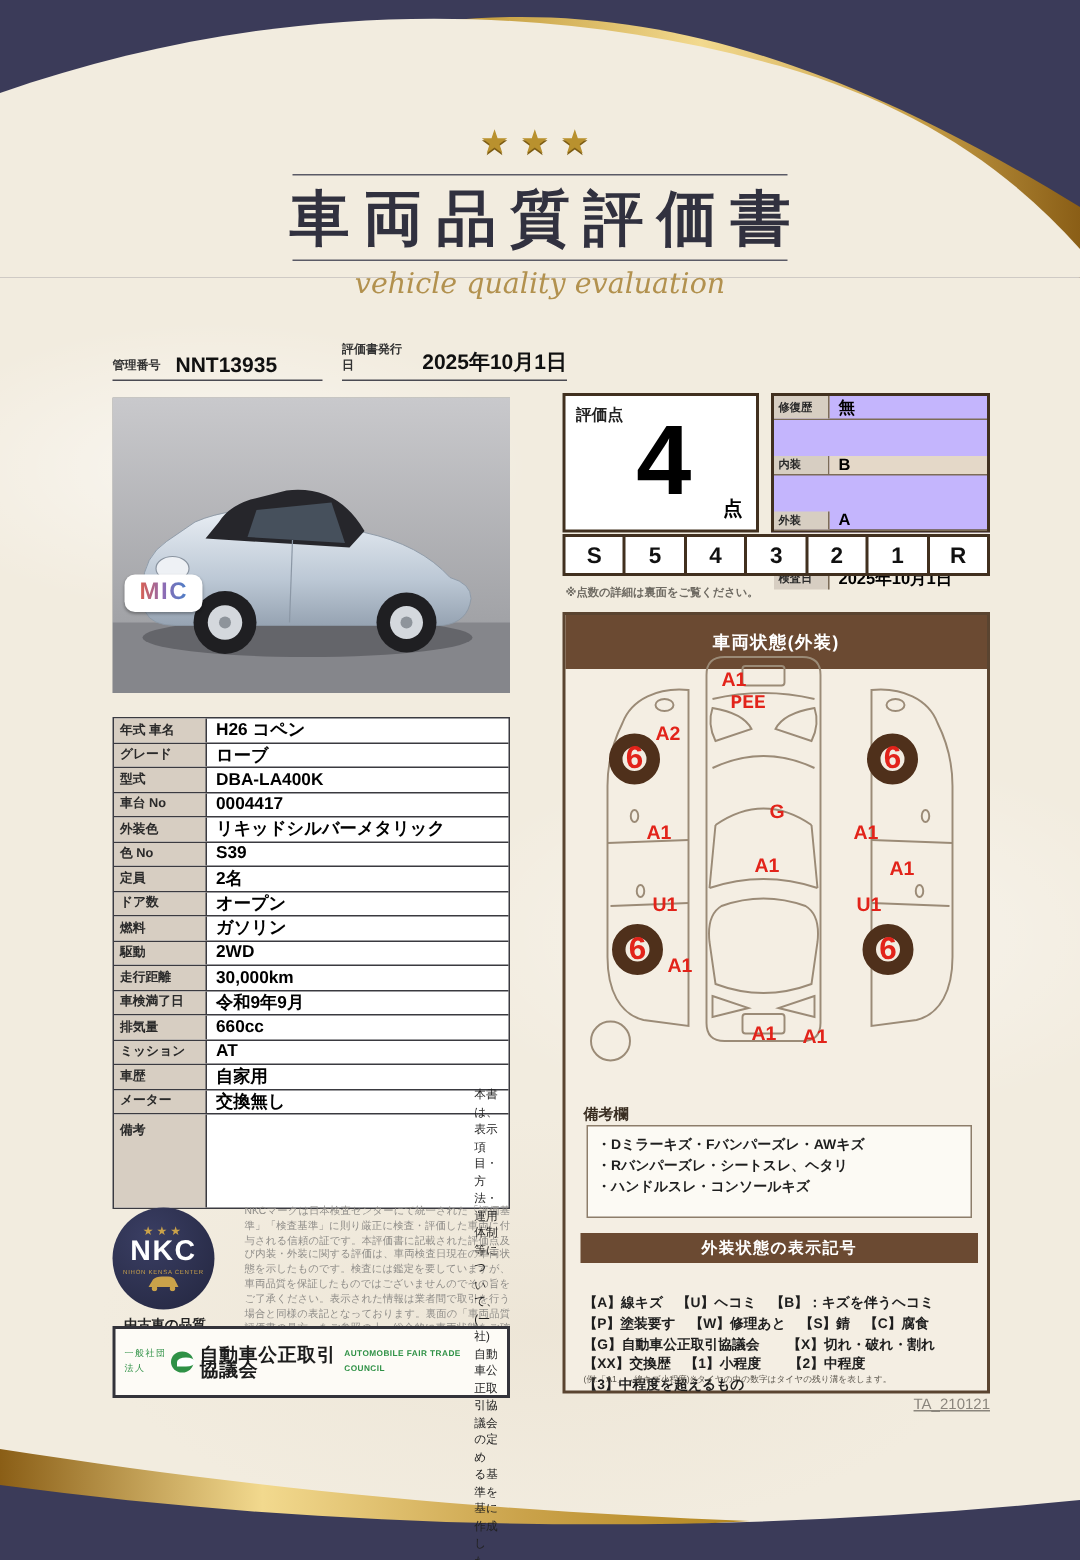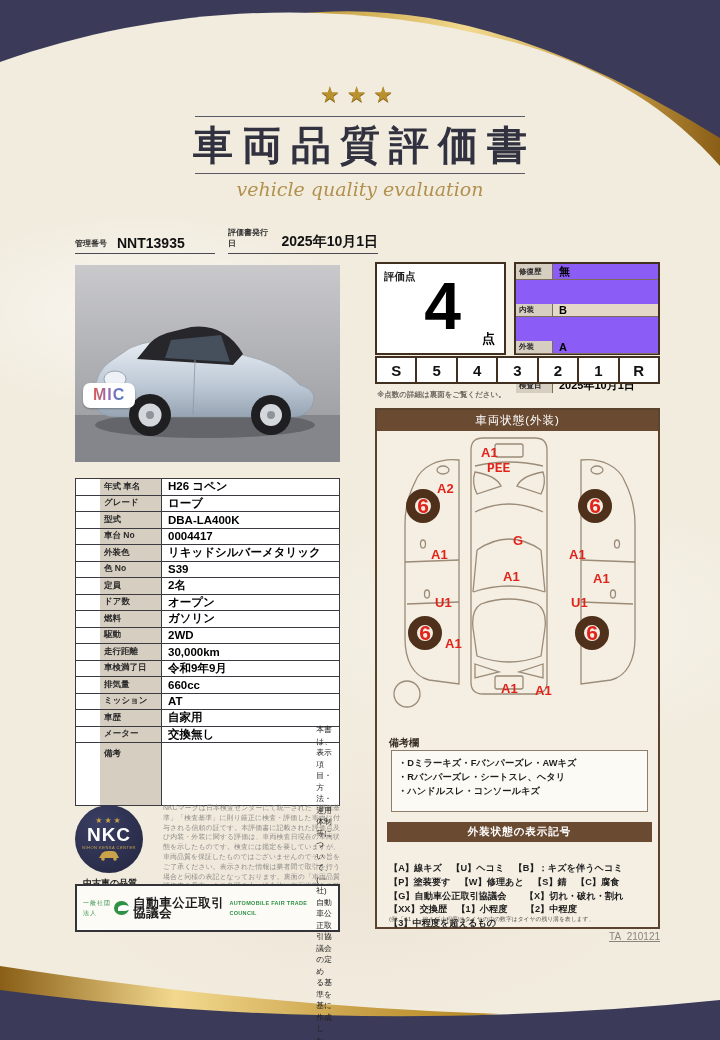--- a/index.html
+++ b/index.html
@@ -41,21 +41,21 @@
 
   
   #photo { top:265px; left:75px; width:265px; height:197px; background:#9a9b9e; overflow:hidden; }
   #mic-badge { left:8px; top:118px; background:#fff; border-radius:7px; padding:3px 10px 4px; box-shadow:0 1px 2px rgba(0,0,0,.3); }
   .mic-text { font-size:16px; font-weight:bold; letter-spacing:1px;
     background:linear-gradient(90deg,#d95f50,#8f6cb4,#4a7ec7);
     -webkit-background-clip:text; background-clip:text; color:transparent; }
 
   
   #spec-table { top:478px; left:75px; width:265px; border:1.5px solid #3a3a40; background:#fff; }
-  .spec-row { display:flex; border-bottom:1px solid #3a3a40; height:16.5px;padding-left:24px; }
+  .spec-row { display:flex; border-bottom:1px solid #3a3a40; height:16.5px; }
   .spec-row:last-child { border-bottom:none; }
   .spec-row.tall { height:62px; }
   .spec-label { width:62px; background:#d7cec2; border-right:1px solid #3a3a40;
     font-size:8.5px; font-weight:bold; color:#2a2a2a; display:flex; align-items:center; padding:0 4px; }
   .spec-row.tall .spec-label { align-items:flex-start; padding-top:5px; }
   .spec-value { flex:1; font-size:11.5px; font-weight:bold; color:#000;
     display:flex; align-items:center; padding:0 6px; white-space:nowrap; }
 
   
   #nkc { top:803px; left:75px; width:265px; }
@@ -84,38 +84,38 @@
   .council-en { font-size:5.5px; color:#2f9146; font-weight:bold; letter-spacing:.3px; }
   #council-text { flex:1; font-size:7.8px; line-height:11.5px; color:#222; font-weight:normal; }
 
   
   #score-box { top:262px; left:375px; width:131px; height:93px; border:2.5px solid #41301f; background:#fff; }
   .score-label { position:absolute; left:7px; top:6px; font-size:10.5px; font-weight:bold; color:#222; }
   .score-value { position:absolute; left:0; top:-4px; width:131px; text-align:center;
     font-size:66px; font-weight:bold; color:#000; line-height:93px; }
   .score-unit { position:absolute; right:9px; bottom:5px; font-size:13px; font-weight:bold; color:#000; }
 
-  #grade-table { top:262px; left:514px; width:146px; height:93px; border:2px solid #41301f; background:#8b5cf6;
+  #grade-table { top:262px; left:514px; width:146px; height:93px; border:2px solid #41301f; background:#c4b5fd;
     display:flex; flex-direction:column;gap:24px; }
   .grade-row { display:flex; flex:1; border-bottom:1px solid #7c6c58; }
   .grade-row:last-child { border-bottom:none; }
   .grade-label { width:37px; background:#d7cec2; border-right:1px solid #7c6c58;
     font-size:7.5px; font-weight:bold; display:flex; align-items:center; padding-left:3px; color:#2a2a2a; }
   .grade-value { flex:1; font-size:11px; font-weight:bold; display:flex; align-items:center; padding-left:6px; color:#000; white-space:nowrap; }
   .grade-row.shaded .grade-value { background:#e4d8c8; }
 
   #scale-strip { top:356px; left:375px; width:285px; height:28px; border:2px solid #41301f; background:#fff; display:flex; }
   .scale-cell { flex:1; border-right:2px solid #41301f; display:flex; align-items:center; justify-content:center;
     font-size:15px; font-weight:bold; color:#111; }
   .scale-cell:last-child { border-right:none; }
   #scale-note { top:390px; left:377px; font-size:7.5px; color:#6e6a62; font-weight:bold; }
 
   
   #cond-panel { top:408px; left:375px; width:285px; height:521px; border:2px solid #5a4430; background:#f4eee3; }
-  #cond-header { height:21px; background:#6b4a32; color:#fff; font-size:11.5px; font-weight:normal;
+  #cond-header { height:36px; background:#6b4a32; color:#fff; font-size:11.5px; font-weight:bold;
     display:flex; align-items:center; justify-content:center; letter-spacing:1px; }
   #diagram { position:absolute; left:0; top:22px; width:285px; height:280px; }
   .mark { position:absolute; color:#e2231a; font-size:13px; font-weight:bold; line-height:13px; white-space:nowrap; }
   .mark.wheel-num { font-size:21px; line-height:21px; transform:translate(-50%,-52%); }
 
   #remarks-title { position:absolute; left:12px; top:326px; font-size:10px; font-weight:bold; color:#3a2e22; }
   #remarks-box { position:absolute; left:14px; top:340px; width:257px; height:62px;
     border:1.5px solid #8d7d6a; background:#fcfaf4; padding:5px 6px; }
   .remark-line { font-size:9.3px; font-weight:bold; color:#1e1e1e; line-height:14px; white-space:nowrap; }
 

